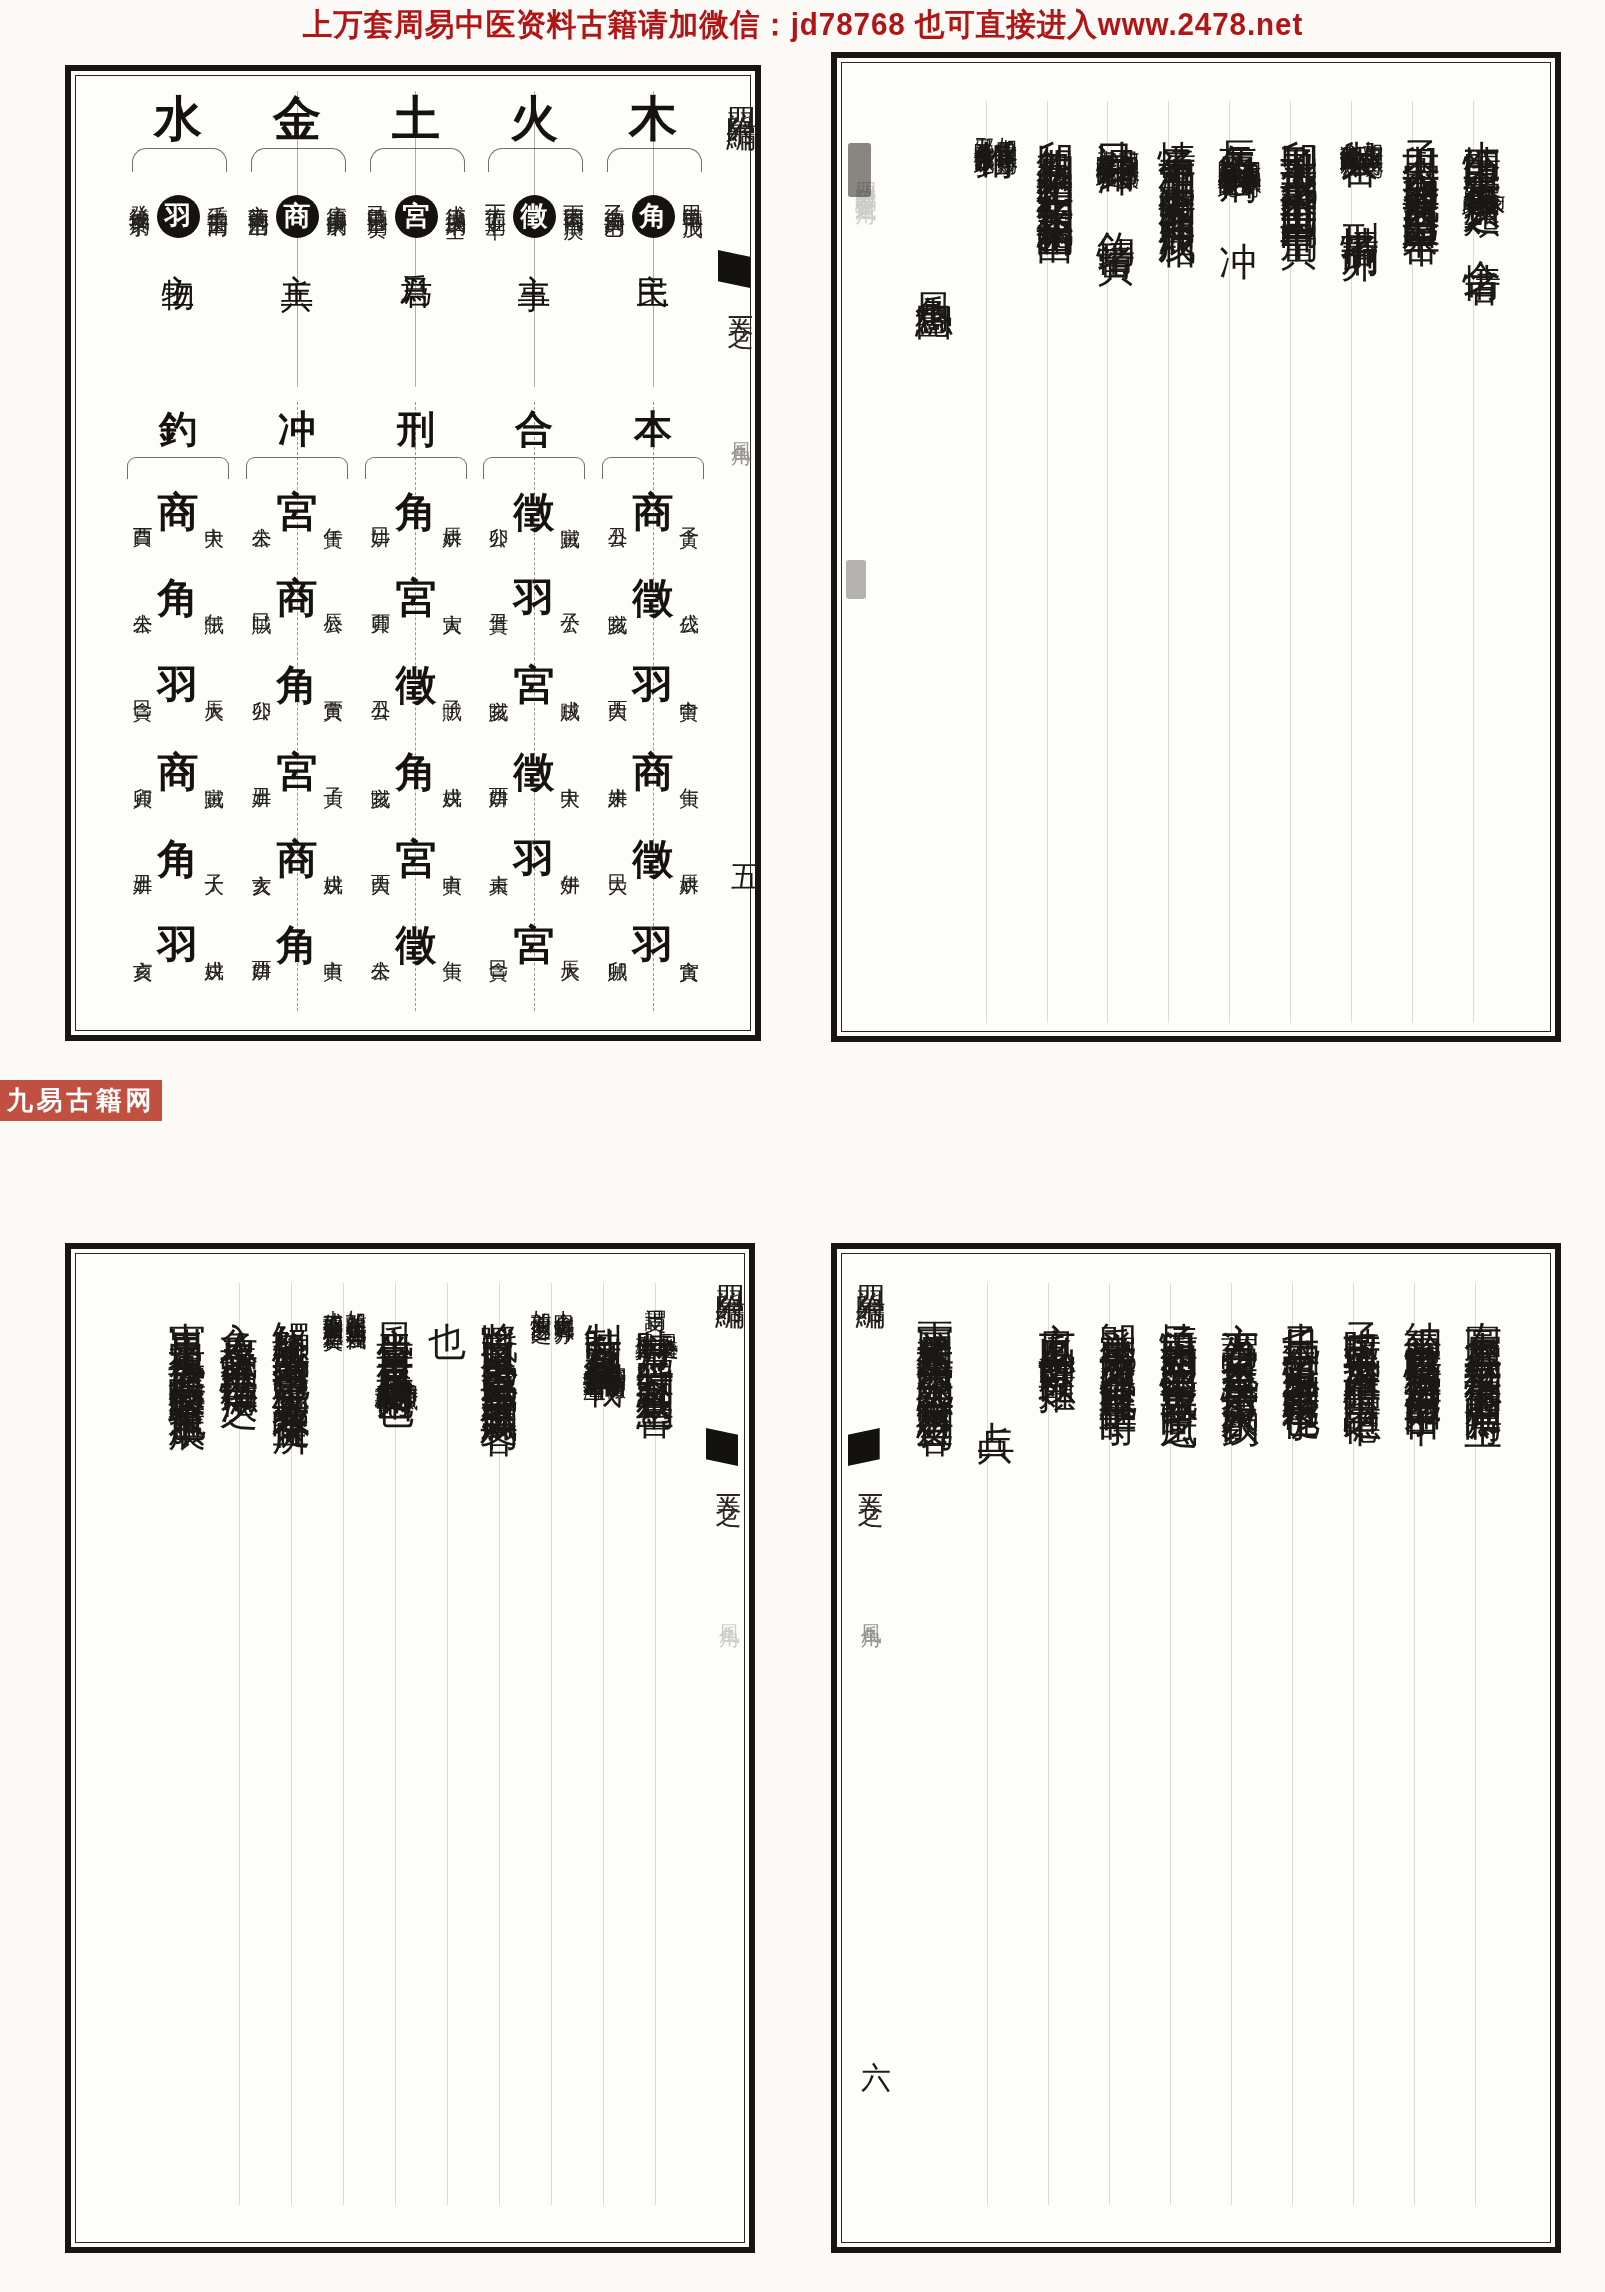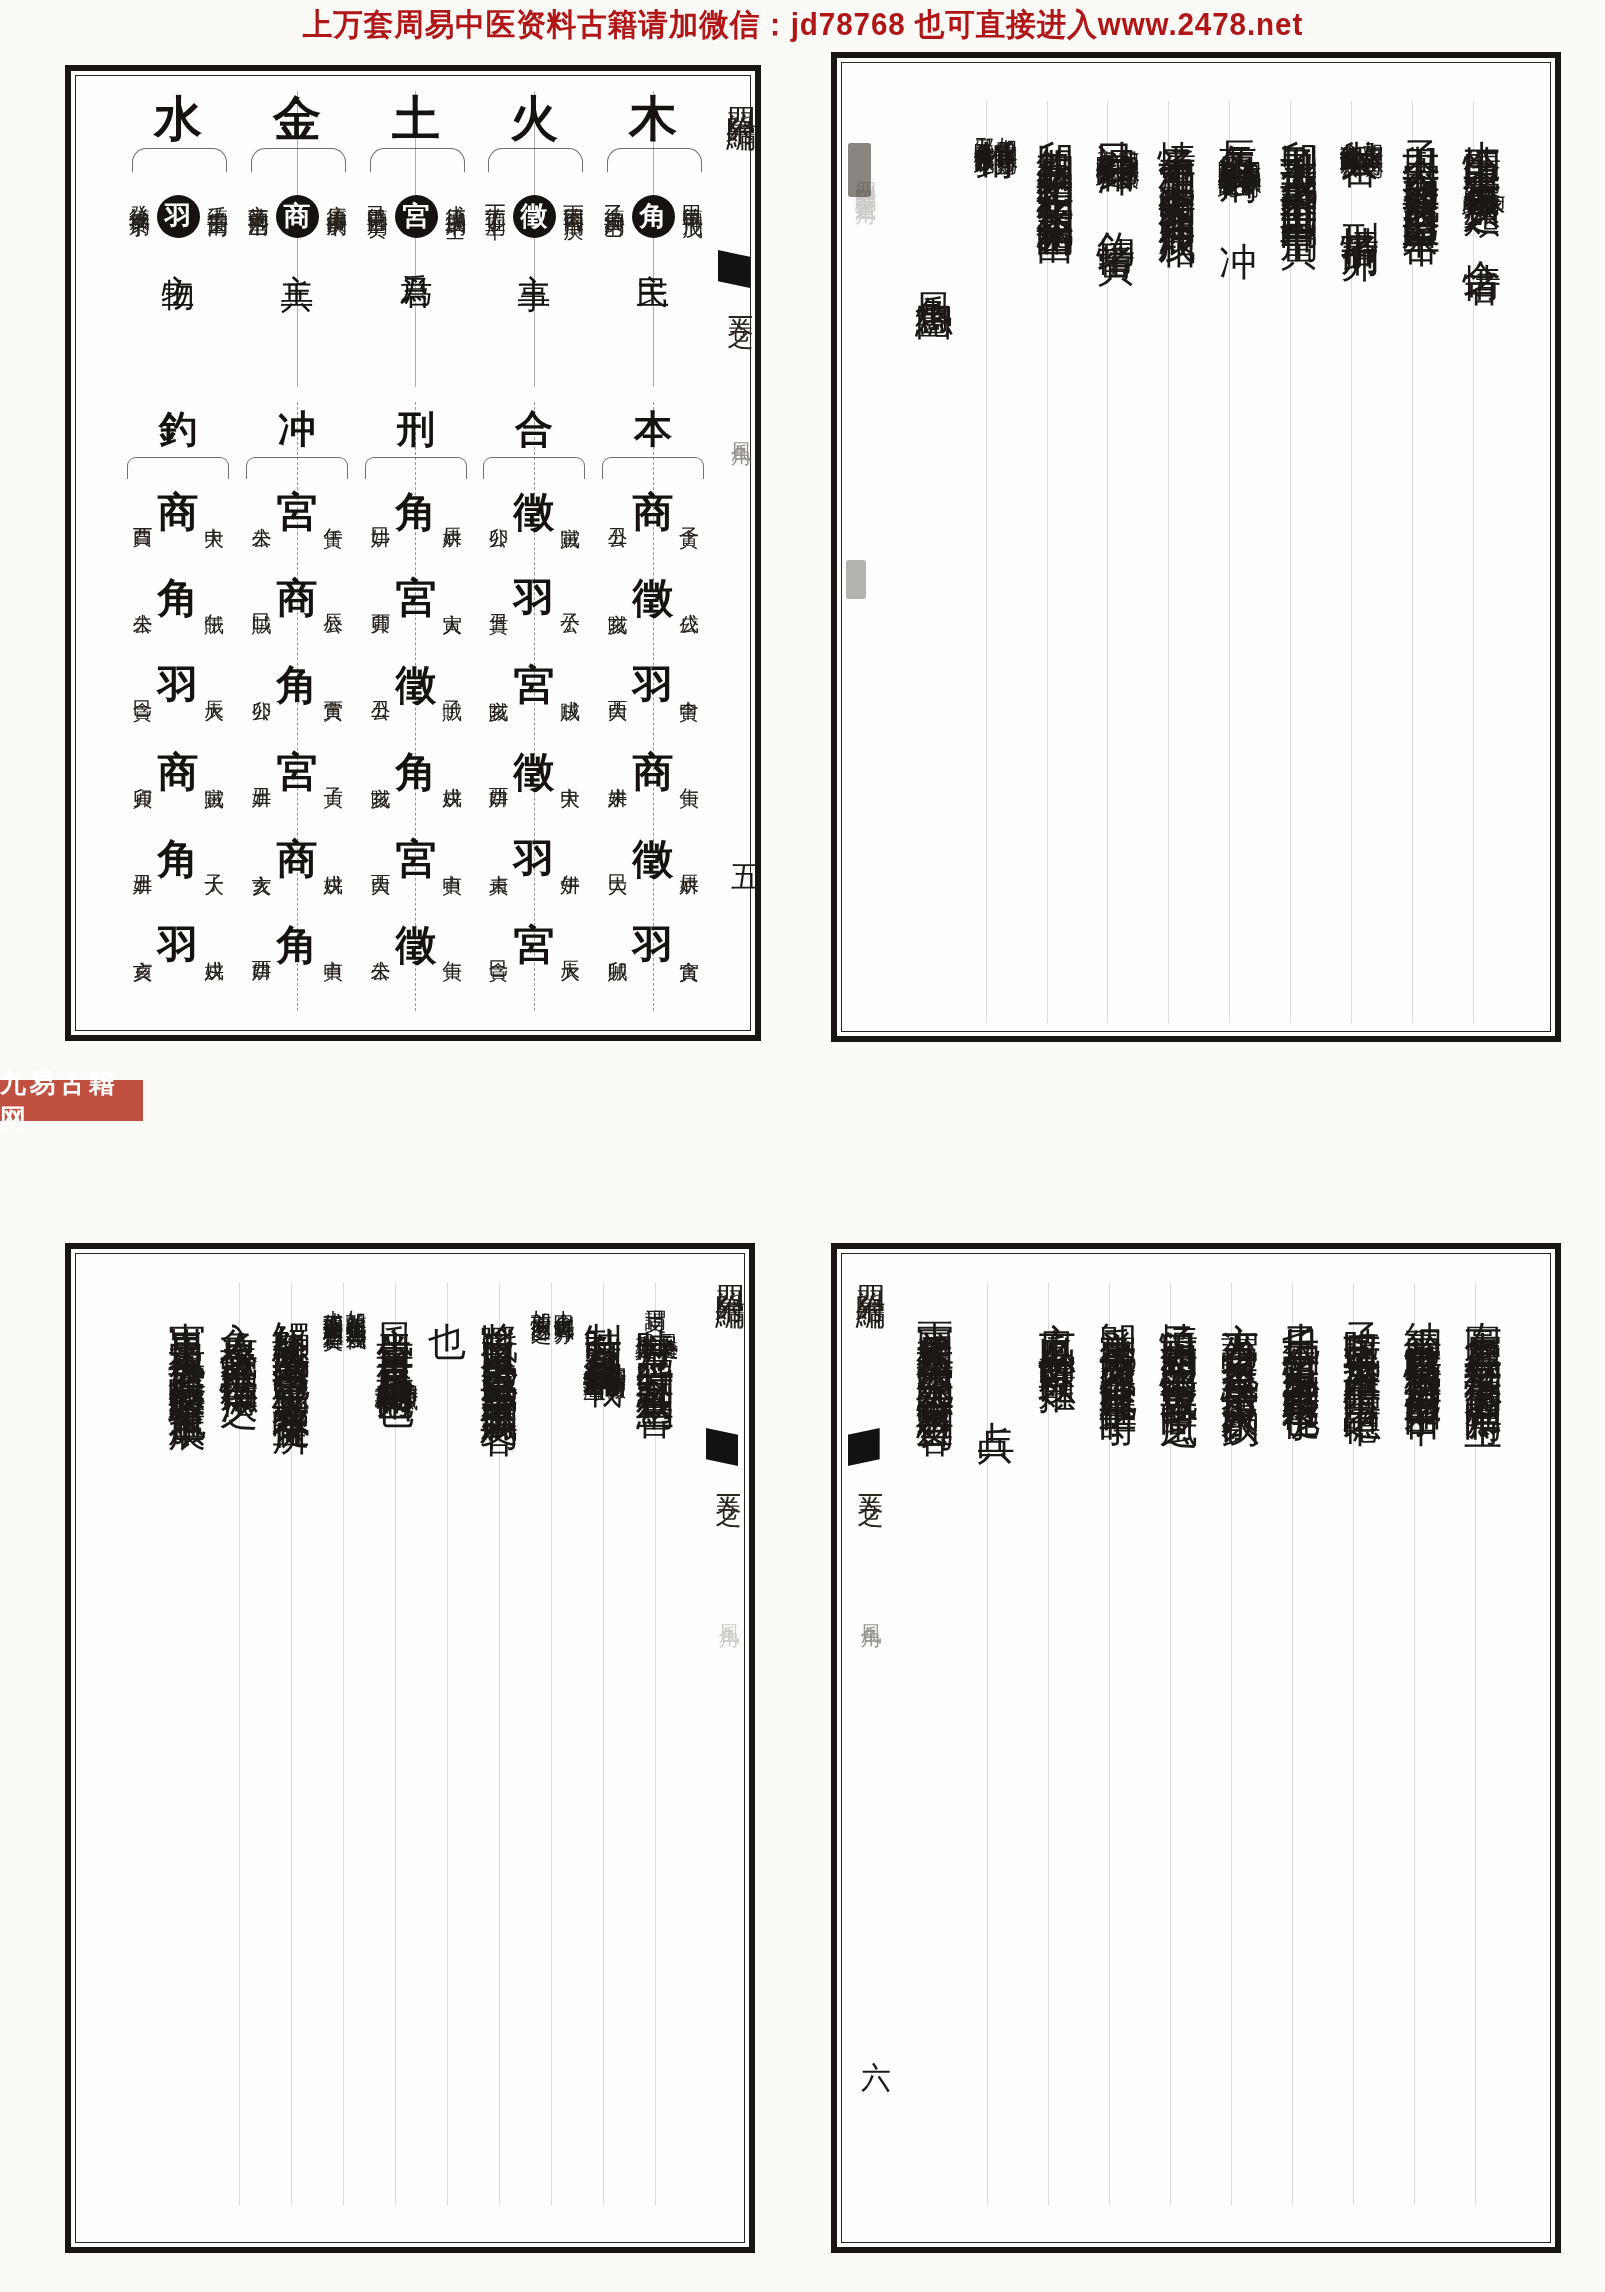--- a/index.html
+++ b/index.html
@@ -11,21 +11,21 @@
   }
   
   .banner{
     position:absolute;left:0;top:5.4px;width:100%;text-align:center;
     font-family:"Liberation Sans","DejaVu Sans",sans-serif;
     font-size:29.6px;font-weight:bold;color:#b01616;letter-spacing:0.9px;
     transform:scaleY(1.05);
   }
   
   .watermark{
-    position:absolute;left:0;top:1080px;width:143px;height:41px;
+    position:absolute;left:0;top:1080px;width:162px;height:41px;
     background:#c0503f;color:#fff;display:flex;align-items:center;justify-content:center;
     font-size:26px;font-weight:bold;letter-spacing:3.6px;
     font-family:"Liberation Sans","DejaVu Sans",sans-serif;
   }
   
   .page{position:absolute;background:#fdfdfb;border:6.3px solid #181512;box-sizing:border-box;}
   .page .inner-frame{position:absolute;inset:3.6px;border:1.8px solid #2a2622;pointer-events:none;}
   #page-tl{left:65px;top:65px;width:696px;height:976px;}
   #page-tr{left:831px;top:52px;width:730px;height:990px;}
   #page-bl{left:65px;top:1243px;width:690px;height:1010px;}

